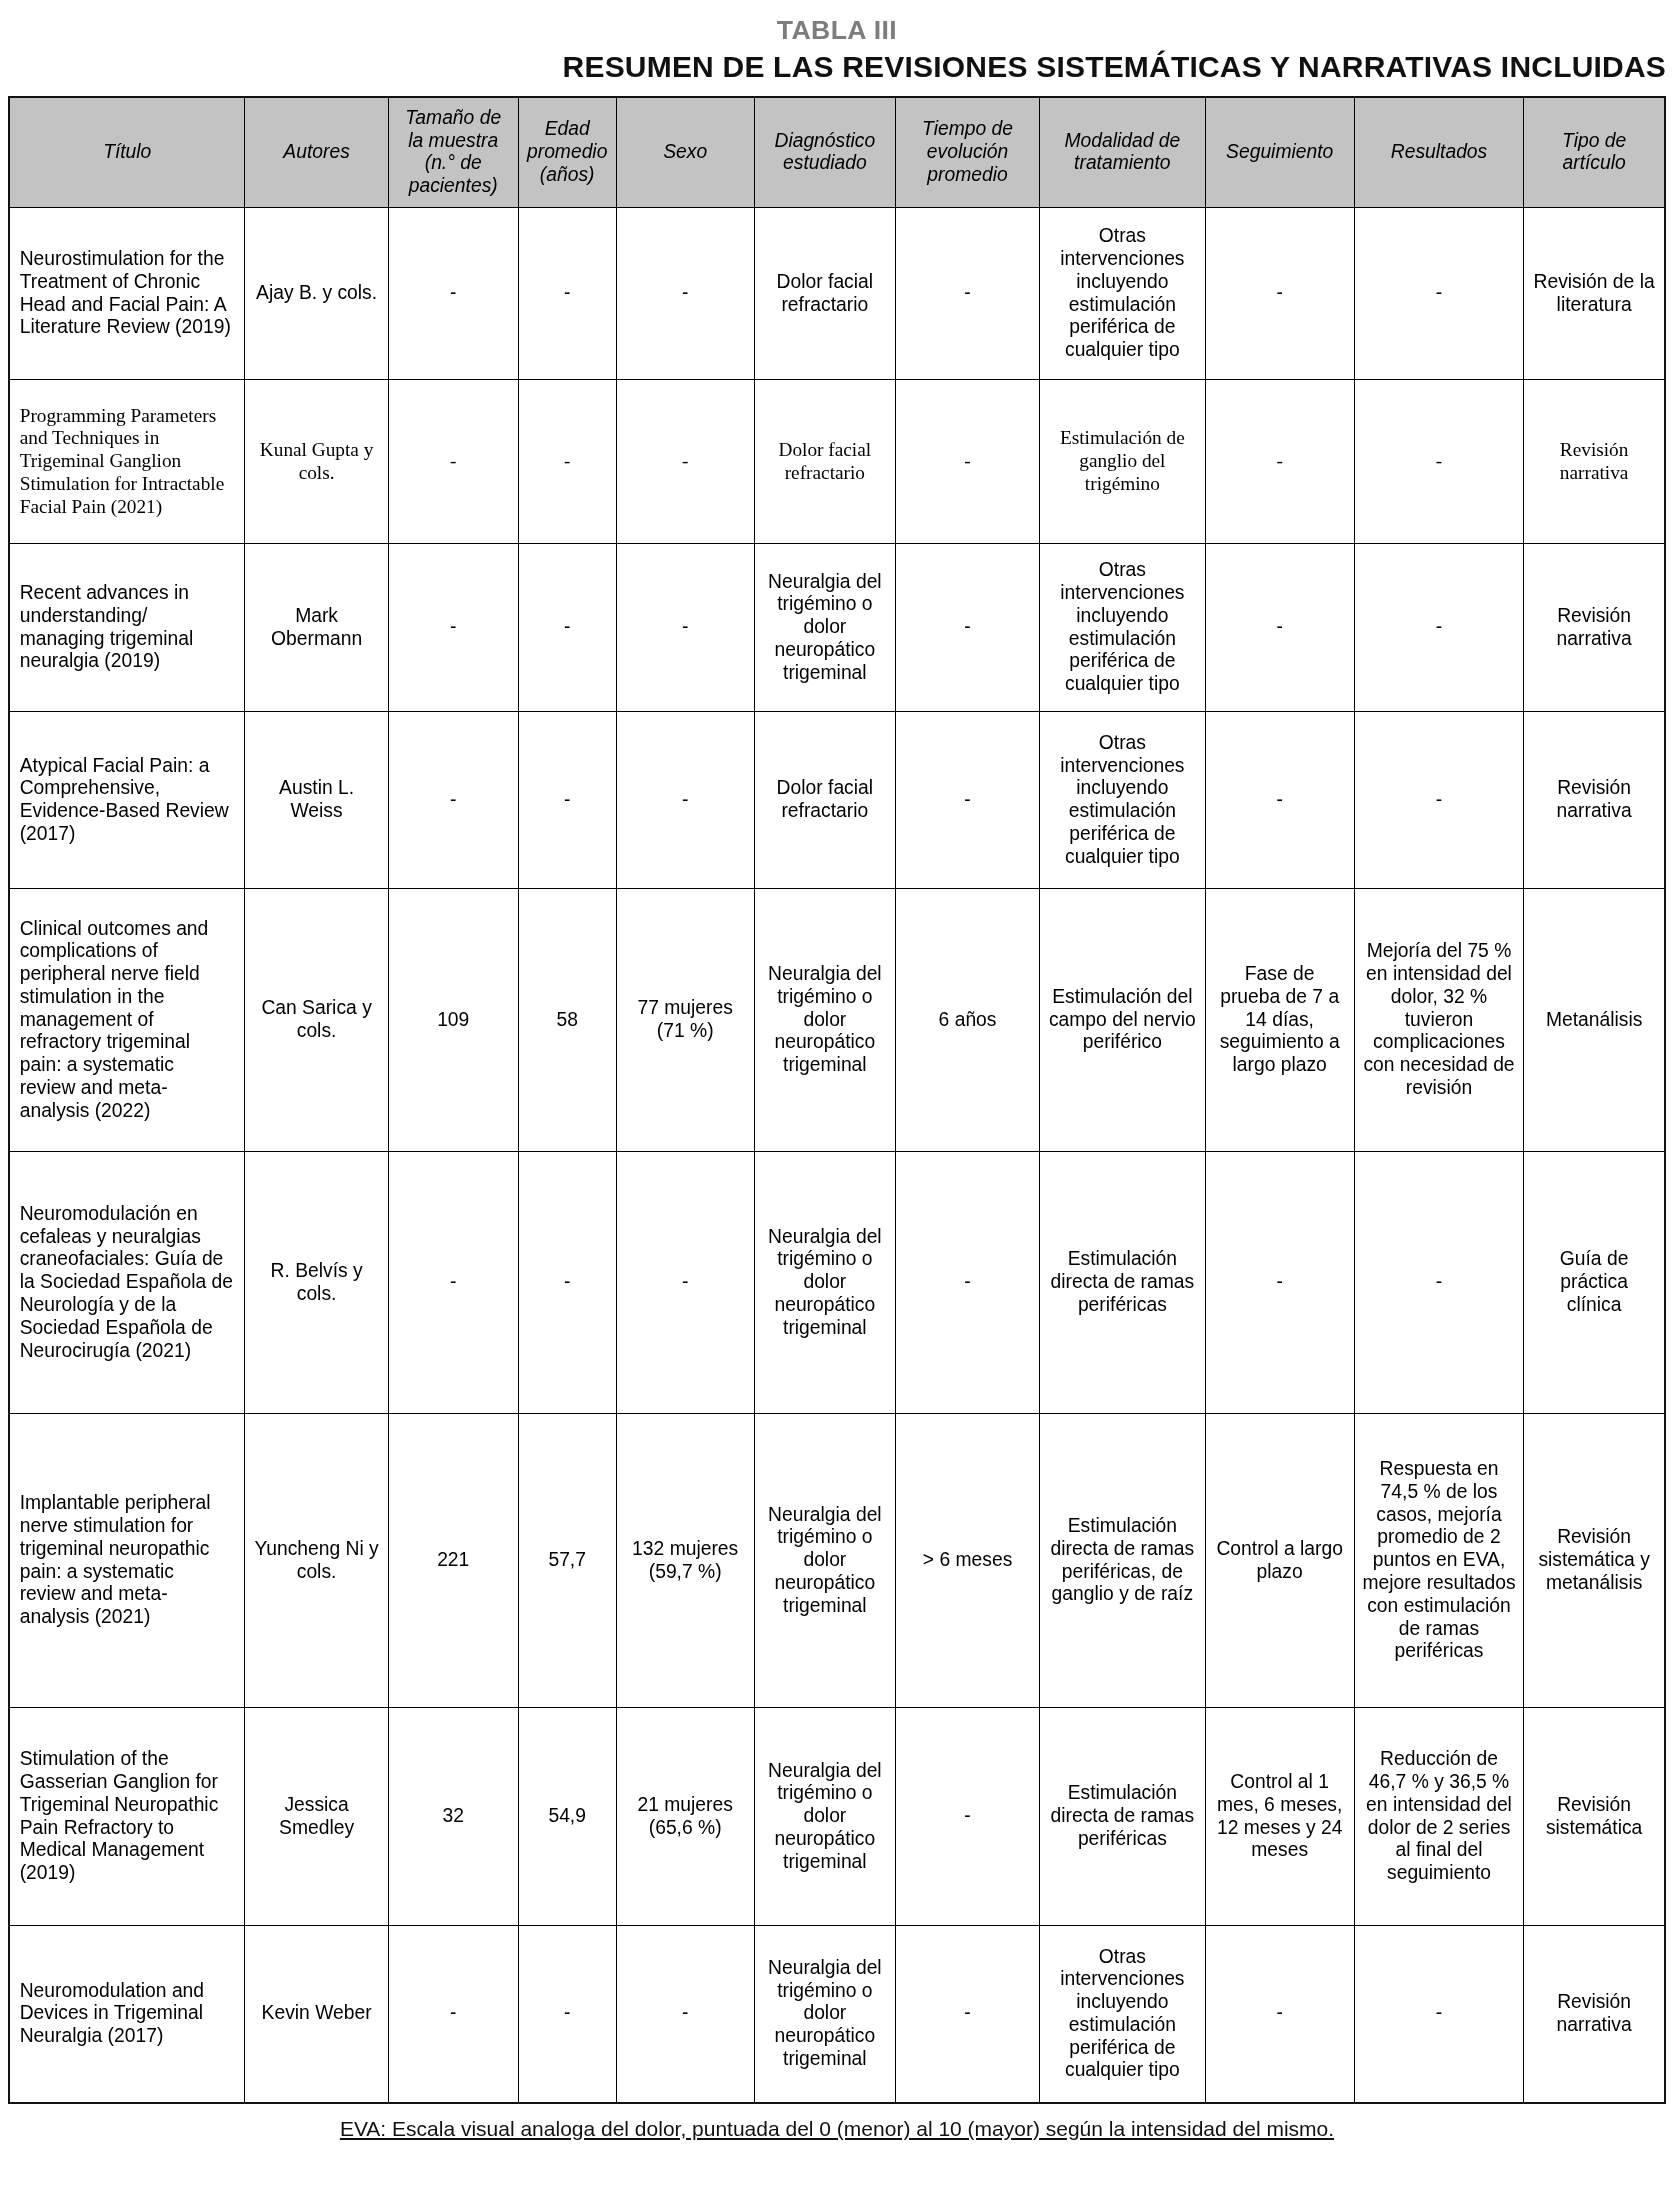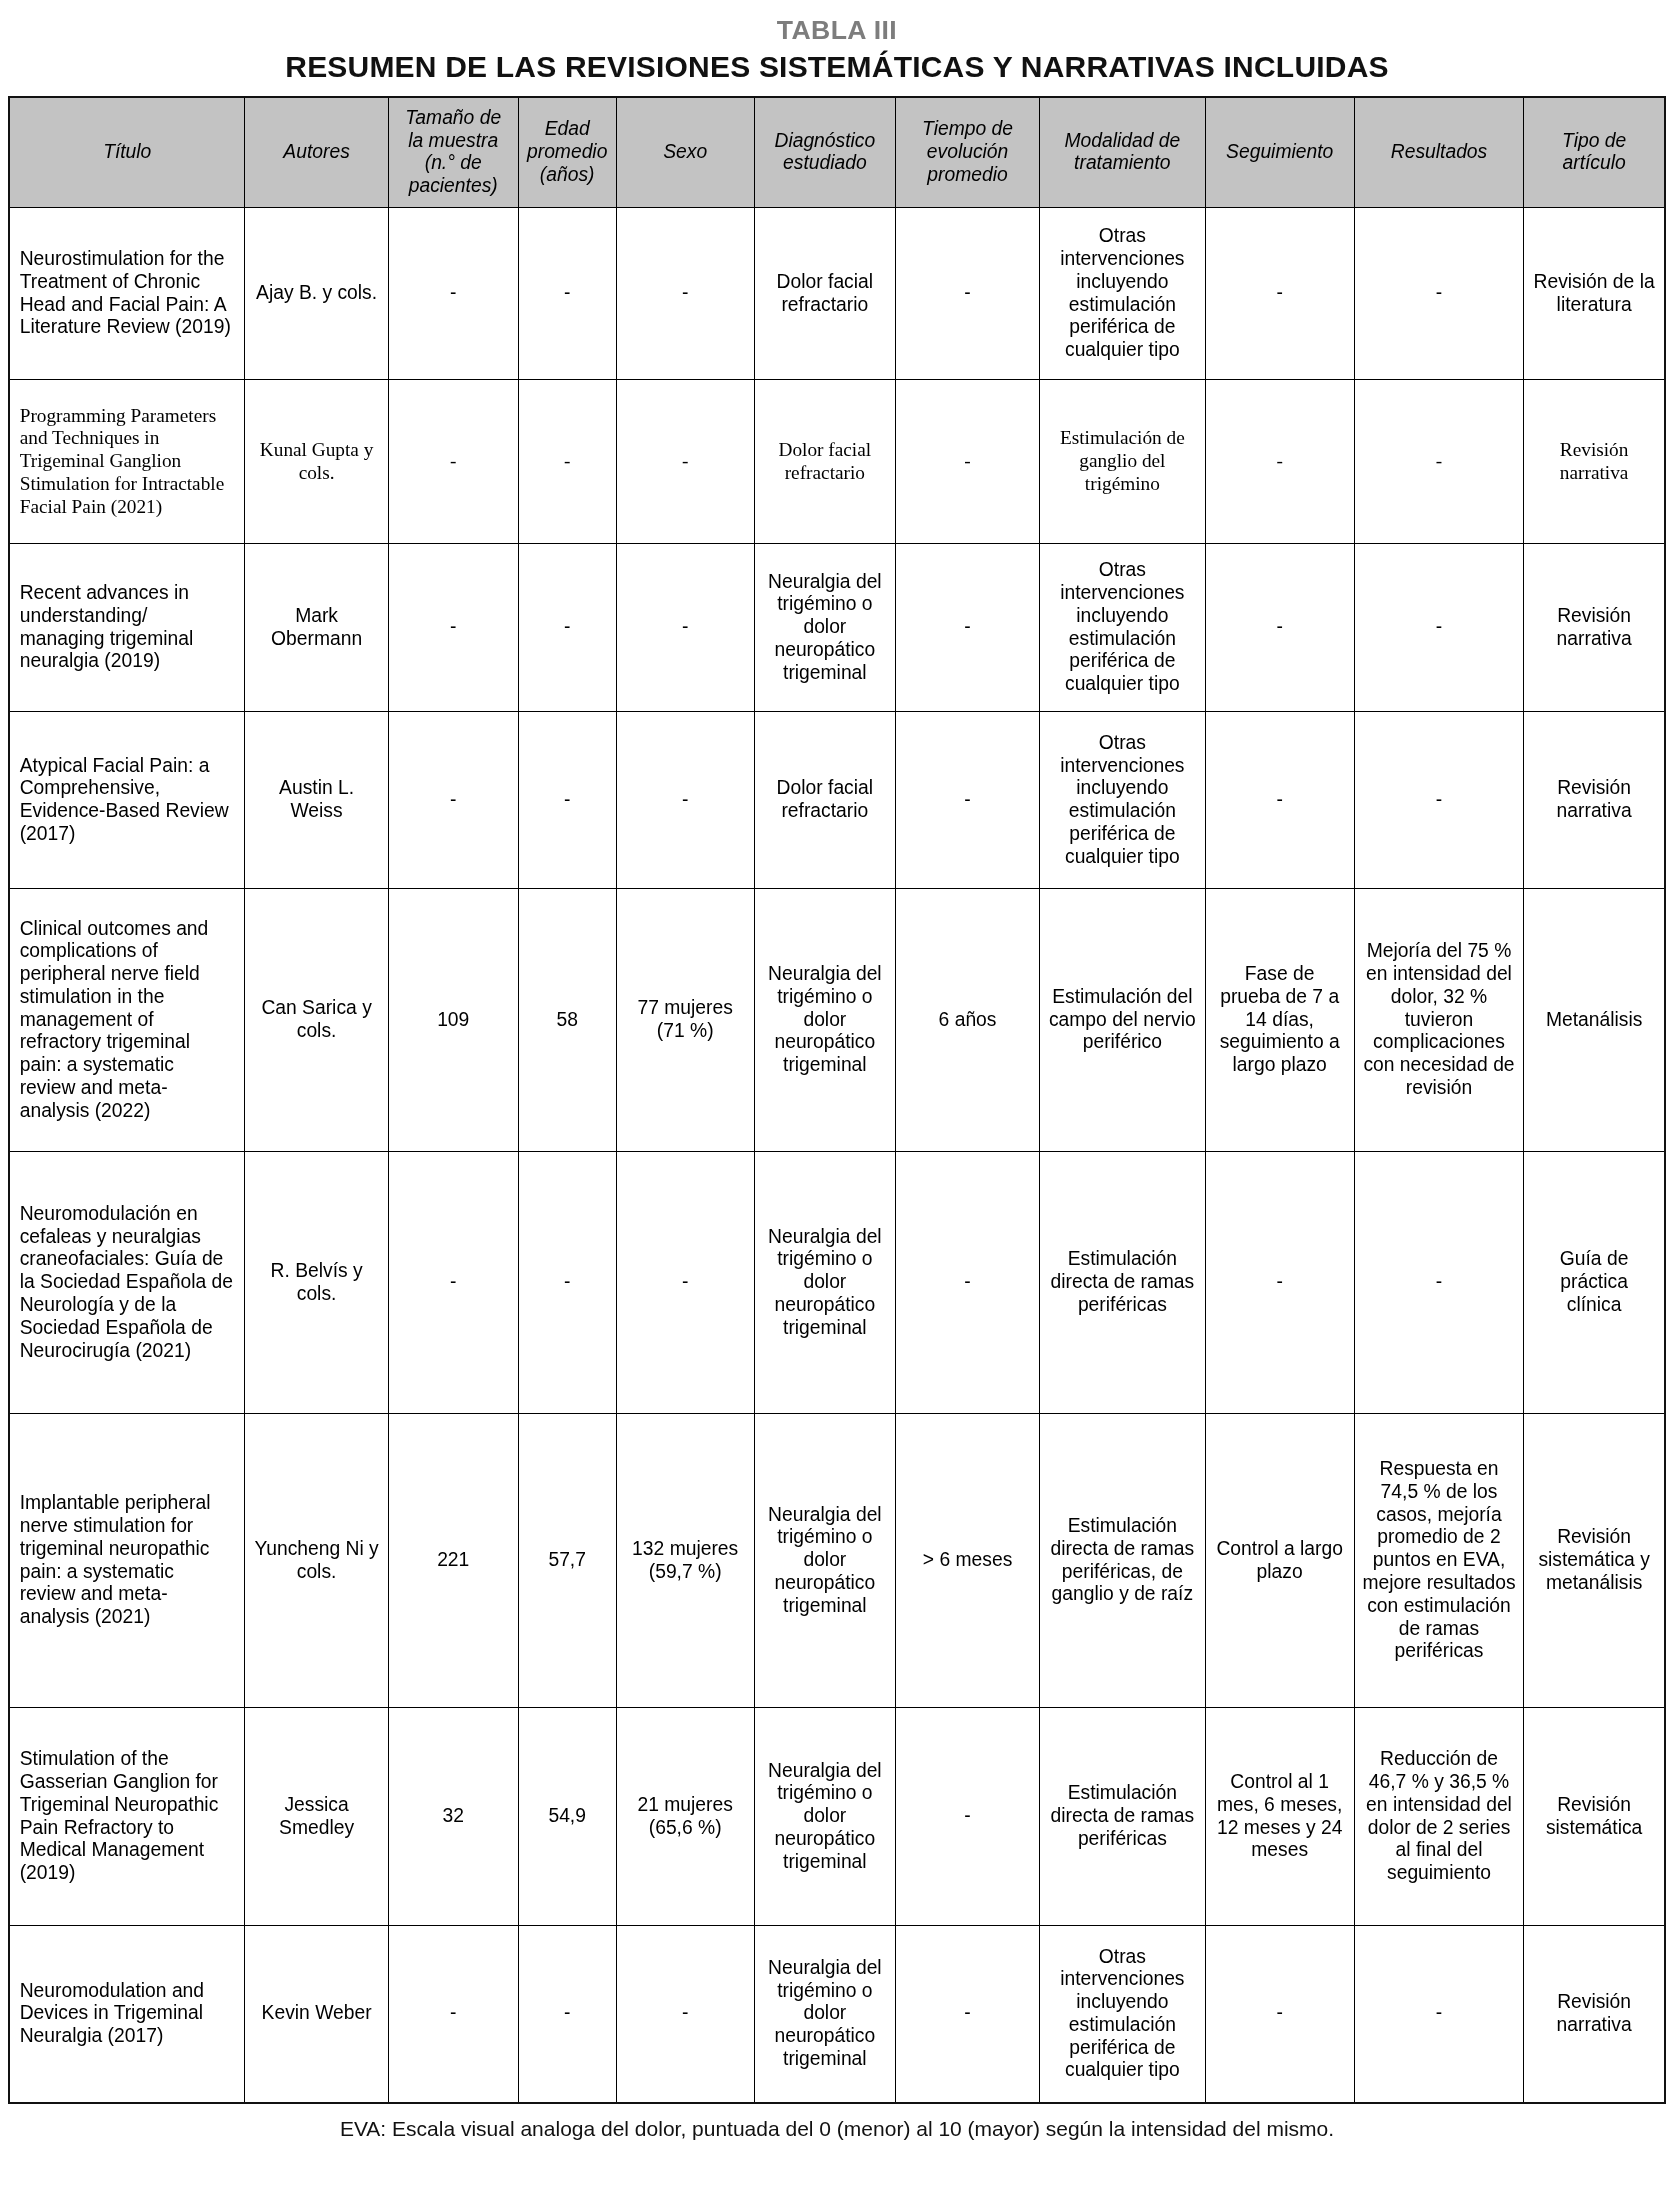--- a/index.html
+++ b/index.html
@@ -23,20 +23,21 @@
     font-weight: 700;
     color: #7d7d7d;
     letter-spacing: 0.4px;
     margin-bottom: 4.8px;
   }
   .table-title {
     font-size: 30px;
     font-weight: 700;
     color: #111111;
     letter-spacing: 0.2px;
+    text-align: right;
   }
   table.summary {
     border-collapse: collapse;
     table-layout: fixed;
     width: 1658px;
     margin: 0 auto;
     border: 2.4px solid #111111;
   }
   th, td {
     border-left: 0.8px solid #000000;
@@ -70,20 +71,21 @@
   tr.r5  { height: 263px; padding-left: 21px; }
   tr.r6  { height: 262px; }
   tr.r7  { height: 294px; }
   tr.r8  { height: 218px; }
   tr.r9  { height: 177px; }
   .footnote {
     text-align: center;
     font-size: 21px;
     margin-top: 13px;
     color: #111111;
+    text-decoration: underline;
   }
 </style>
 </head>
 <body>
 
 <div class="page">
 
   <div class="title-block">
     <div class="table-number">TABLA III</div>
     <div class="table-title">RESUMEN DE LAS REVISIONES SISTEMÁTICAS Y NARRATIVAS INCLUIDAS</div>

